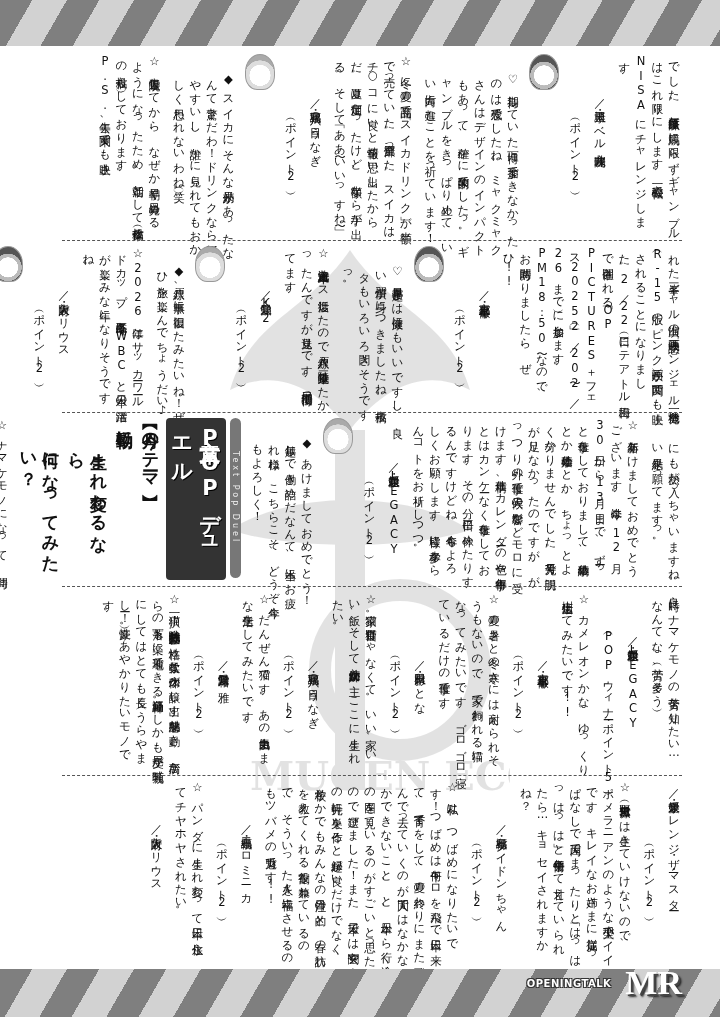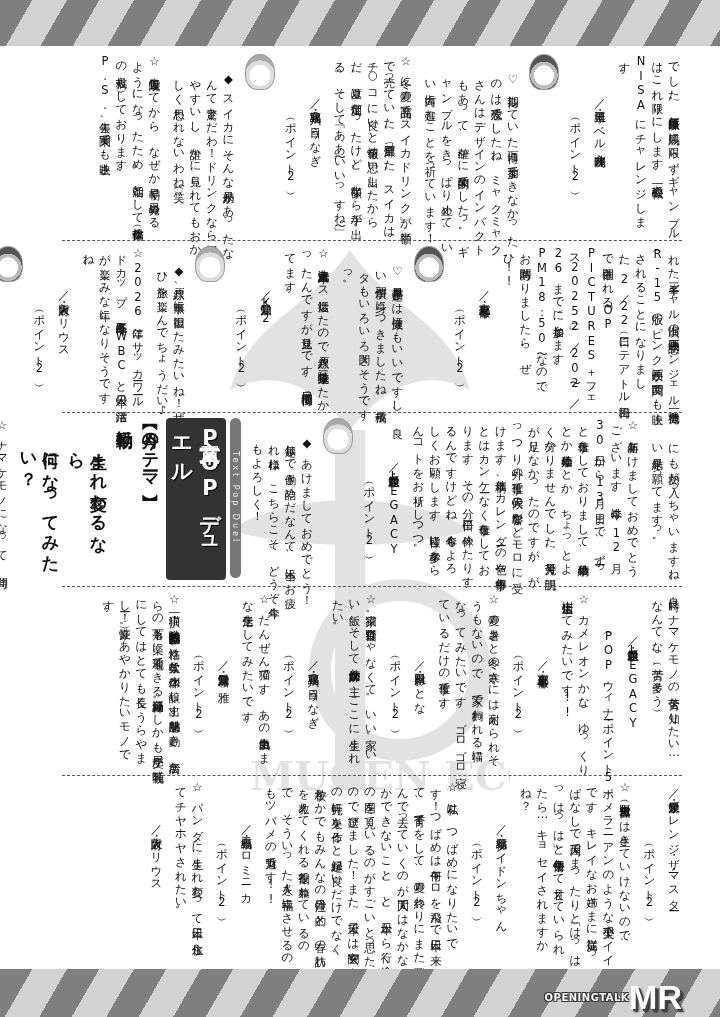--- a/index.html
+++ b/index.html
@@ -12,29 +12,29 @@
   .stripe-band {
     position: absolute; left: 0; width: 720px;
     background: repeating-linear-gradient(
       120deg,
       #7f7f7f 0px, #7f7f7f 28px,
       #d2d2d2 28px, #d2d2d2 58px);
   }
   .stripe-top { top: 0; height: 46px; }
   .stripe-bottom { top: 969px; height: 48px; }
   .footer-logo {
-    position: absolute; right: 38px; top: 966px; display: flex; align-items: center; gap: 0; margin-top: 14px;
+    position: absolute; right: 38px; top: 966px; display: flex; align-items: center; gap: 14px;
   }
   .footer-label {
     font-family: "DejaVu Sans", sans-serif; font-weight: bold; font-size: 10px;
     color: #fff; letter-spacing: 0.5px;
     text-shadow: 1px 1px 0 #333, -1px -1px 0 #333, 1px -1px 0 #333, -1px 1px 0 #333;
   }
   .footer-mark {
-    font-family: Liberation Sans, sans-serif; font-weight: bold; font-size: 34px;
+    font-family: Liberation Serif, serif; font-weight: bold; font-size: 34px;
     color: #fff; line-height: 34px;
     text-shadow: 2px 2px 0 #444, 3px 3px 2px #222;
   }
   .watermark {
     position: absolute; left: 190px; top: 230px; width: 320px; height: 600px;
     pointer-events: none; opacity: 0.18;
   }
   .band {
     position: absolute; left: 62px; width: 620px;
     display: flex; flex-direction: row-reverse; gap: 8px;

